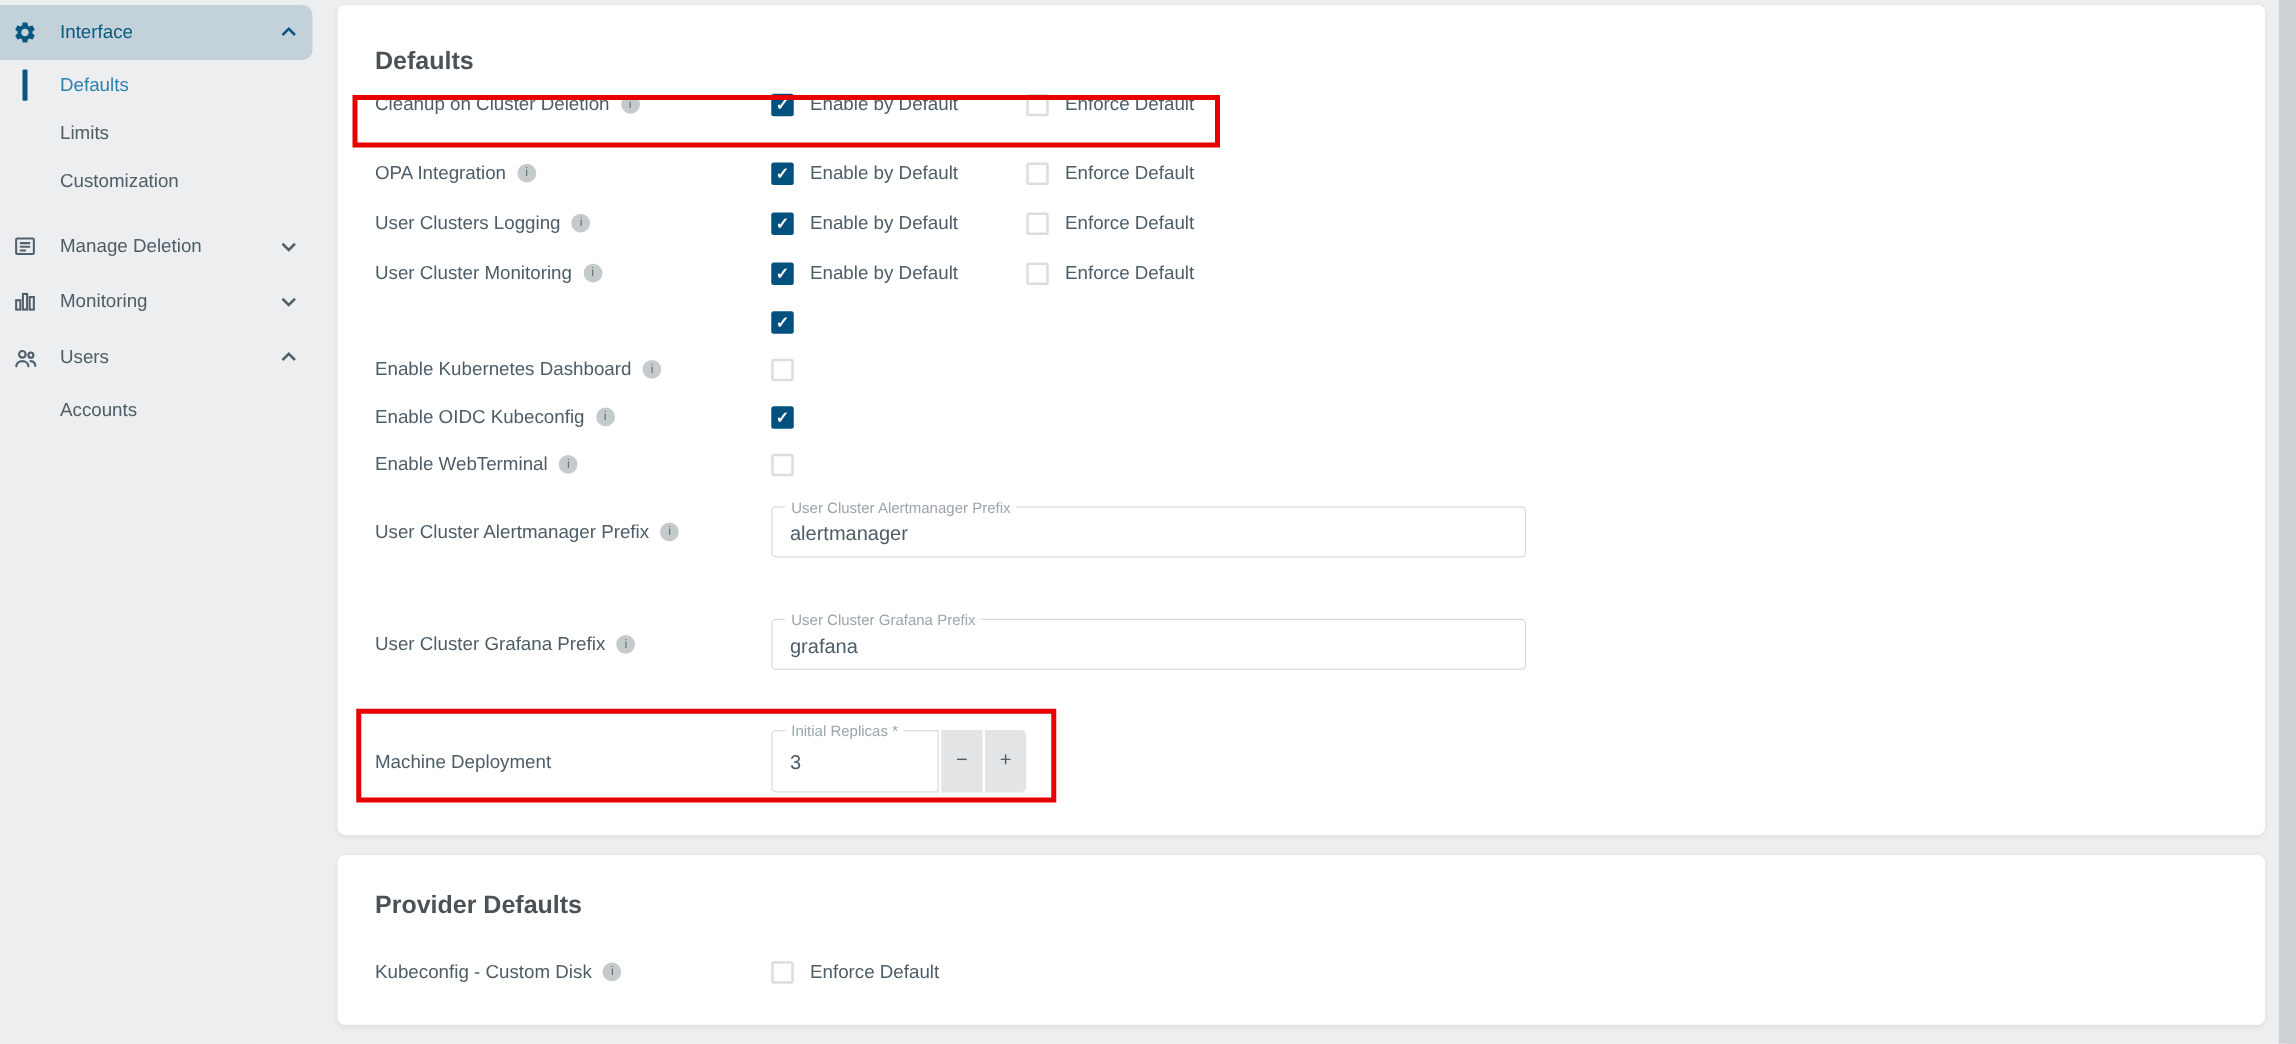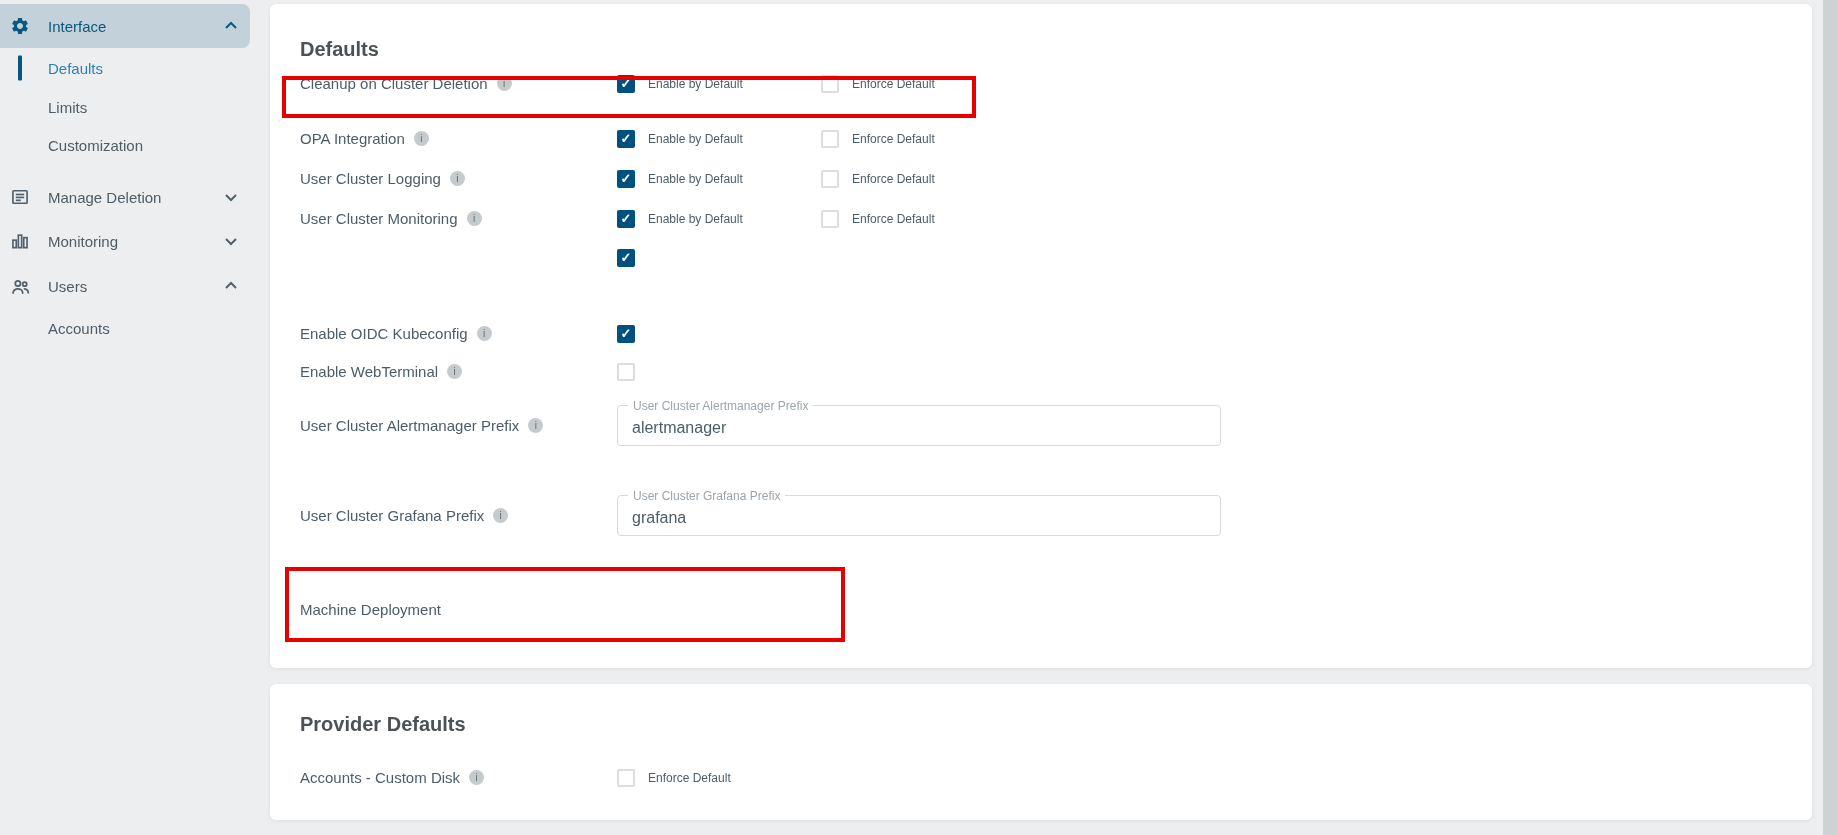--- a/index.html
+++ b/index.html
@@ -29,21 +29,21 @@
   .card { position:absolute; left:270px; width:1542px; background:#ffffff; border-radius:6px; box-shadow:0 1px 4px rgba(0,0,0,.07); }
   #card-defaults { top:4px; height:664px; }
   #card-provider { top:684px; height:136px; }
   .card-title { position:absolute; left:30px; font-size:20px; color:#4b5257; }
 
   
   .row { position:absolute; left:0; width:100%; height:39px; }
   .row-label { position:absolute; left:30px; top:0; height:100%; display:flex; align-items:center; gap:9px; font-size:15px; color:#4d5d68; white-space:nowrap; }
   .info-icon { width:15px; height:15px; border-radius:50%; background:#c5cbcd; color:#5f6a6e; font-size:10px; line-height:15px; display:inline-flex; align-items:center; justify-content:center; }
   .info-icon::after { content:"i"; }
-  .cb-group { position:absolute; top:0; height:100%; display:flex; align-items:center; gap:13px; font-size:12px; color:#4d5d68; cursor:pointer; }
+  .cb-group { position:absolute; top:0; height:100%; display:flex; align-items:center; gap:13px; font-size:15px; color:#4d5d68; cursor:pointer; }
   .cb-enable { left:347px; }
   .cb-enforce { left:551px; }
   .checkbox { width:18px; height:18px; border-radius:2px; flex:0 0 18px; }
   .checkbox.checked { background:#00517d; display:flex; align-items:center; justify-content:center; }
   .checkbox.checked::after { content:"✓"; color:#fff; font-size:13px; font-weight:bold; }
   .checkbox.unchecked { background:#fff; border:2px solid #dadedf; }
 
   
   .field-row { position:absolute; left:0; width:100%; }
   .field-row .row-label { height:100%; }
@@ -186,21 +186,21 @@
         <span>Enable by Default</span>
       </label>
     <label class="cb-group cb-enforce">
         <span class="checkbox unchecked"></span>
         <span>Enforce Default</span>
       </label>
   </div>
 
   <div class="row" style="top:155px">
     <div class="row-label">
-        <span>User Cluster Logging</span>
+        <span>User Clusters Logging</span>
         <span class="info-icon"></span>
       </div>
     <label class="cb-group cb-enable">
         <span class="checkbox checked"></span>
         <span>Enable by Default</span>
       </label>
     <label class="cb-group cb-enforce">
         <span class="checkbox unchecked"></span>
         <span>Enforce Default</span>
       </label>
@@ -220,20 +220,29 @@
         <span>Enforce Default</span>
       </label>
   </div>
 
   <div class="row" style="top:234px">
     <label class="cb-group cb-enable">
         <span class="checkbox checked"></span>
       </label>
   </div>
 
+  <div class="row" style="top:272px">
+    <div class="row-label">
+        <span>Enable Kubernetes Dashboard</span>
+        <span class="info-icon"></span>
+      </div>
+    <label class="cb-group cb-enable">
+        <span class="checkbox unchecked"></span>
+      </label>
+  </div>
 
   <div class="row" style="top:310px">
     <div class="row-label">
         <span>Enable OIDC Kubeconfig</span>
         <span class="info-icon"></span>
       </div>
     <label class="cb-group cb-enable">
         <span class="checkbox checked"></span>
       </label>
   </div>
@@ -267,29 +276,37 @@
     <div class="text-field">
       <span class="float-label">User Cluster Grafana Prefix</span>
       <input type="text" value="grafana" style="">
     </div>
   </div>
 
   <div class="field-row" style="top:580px; height:50px">
     <div class="row-label">
         <span>Machine Deployment</span>
       </div>
+    <div class="stepper">
+      <div class="stepper-field">
+        <span class="float-label">Initial Replicas *</span>
+        <input type="text" value="3" style="">
+      </div>
+      <button class="stepper-btn btn-minus">−</button>
+      <button class="stepper-btn btn-plus">+</button>
+    </div>
   </div>
 </section>
 
 <section class="card" id="card-provider">
   <h2 class="card-title" style="top:29px">Provider Defaults</h2>
 
   <div class="row" style="top:74px">
     <div class="row-label">
-        <span>Accounts - Custom Disk</span>
+        <span>Kubeconfig - Custom Disk</span>
         <span class="info-icon"></span>
       </div>
     <label class="cb-group cb-enable">
         <span class="checkbox unchecked"></span>
         <span>Enforce Default</span>
       </label>
   </div>
 </section>
 
 <div class="red-rect" id="red-rect-cleanup"></div>

